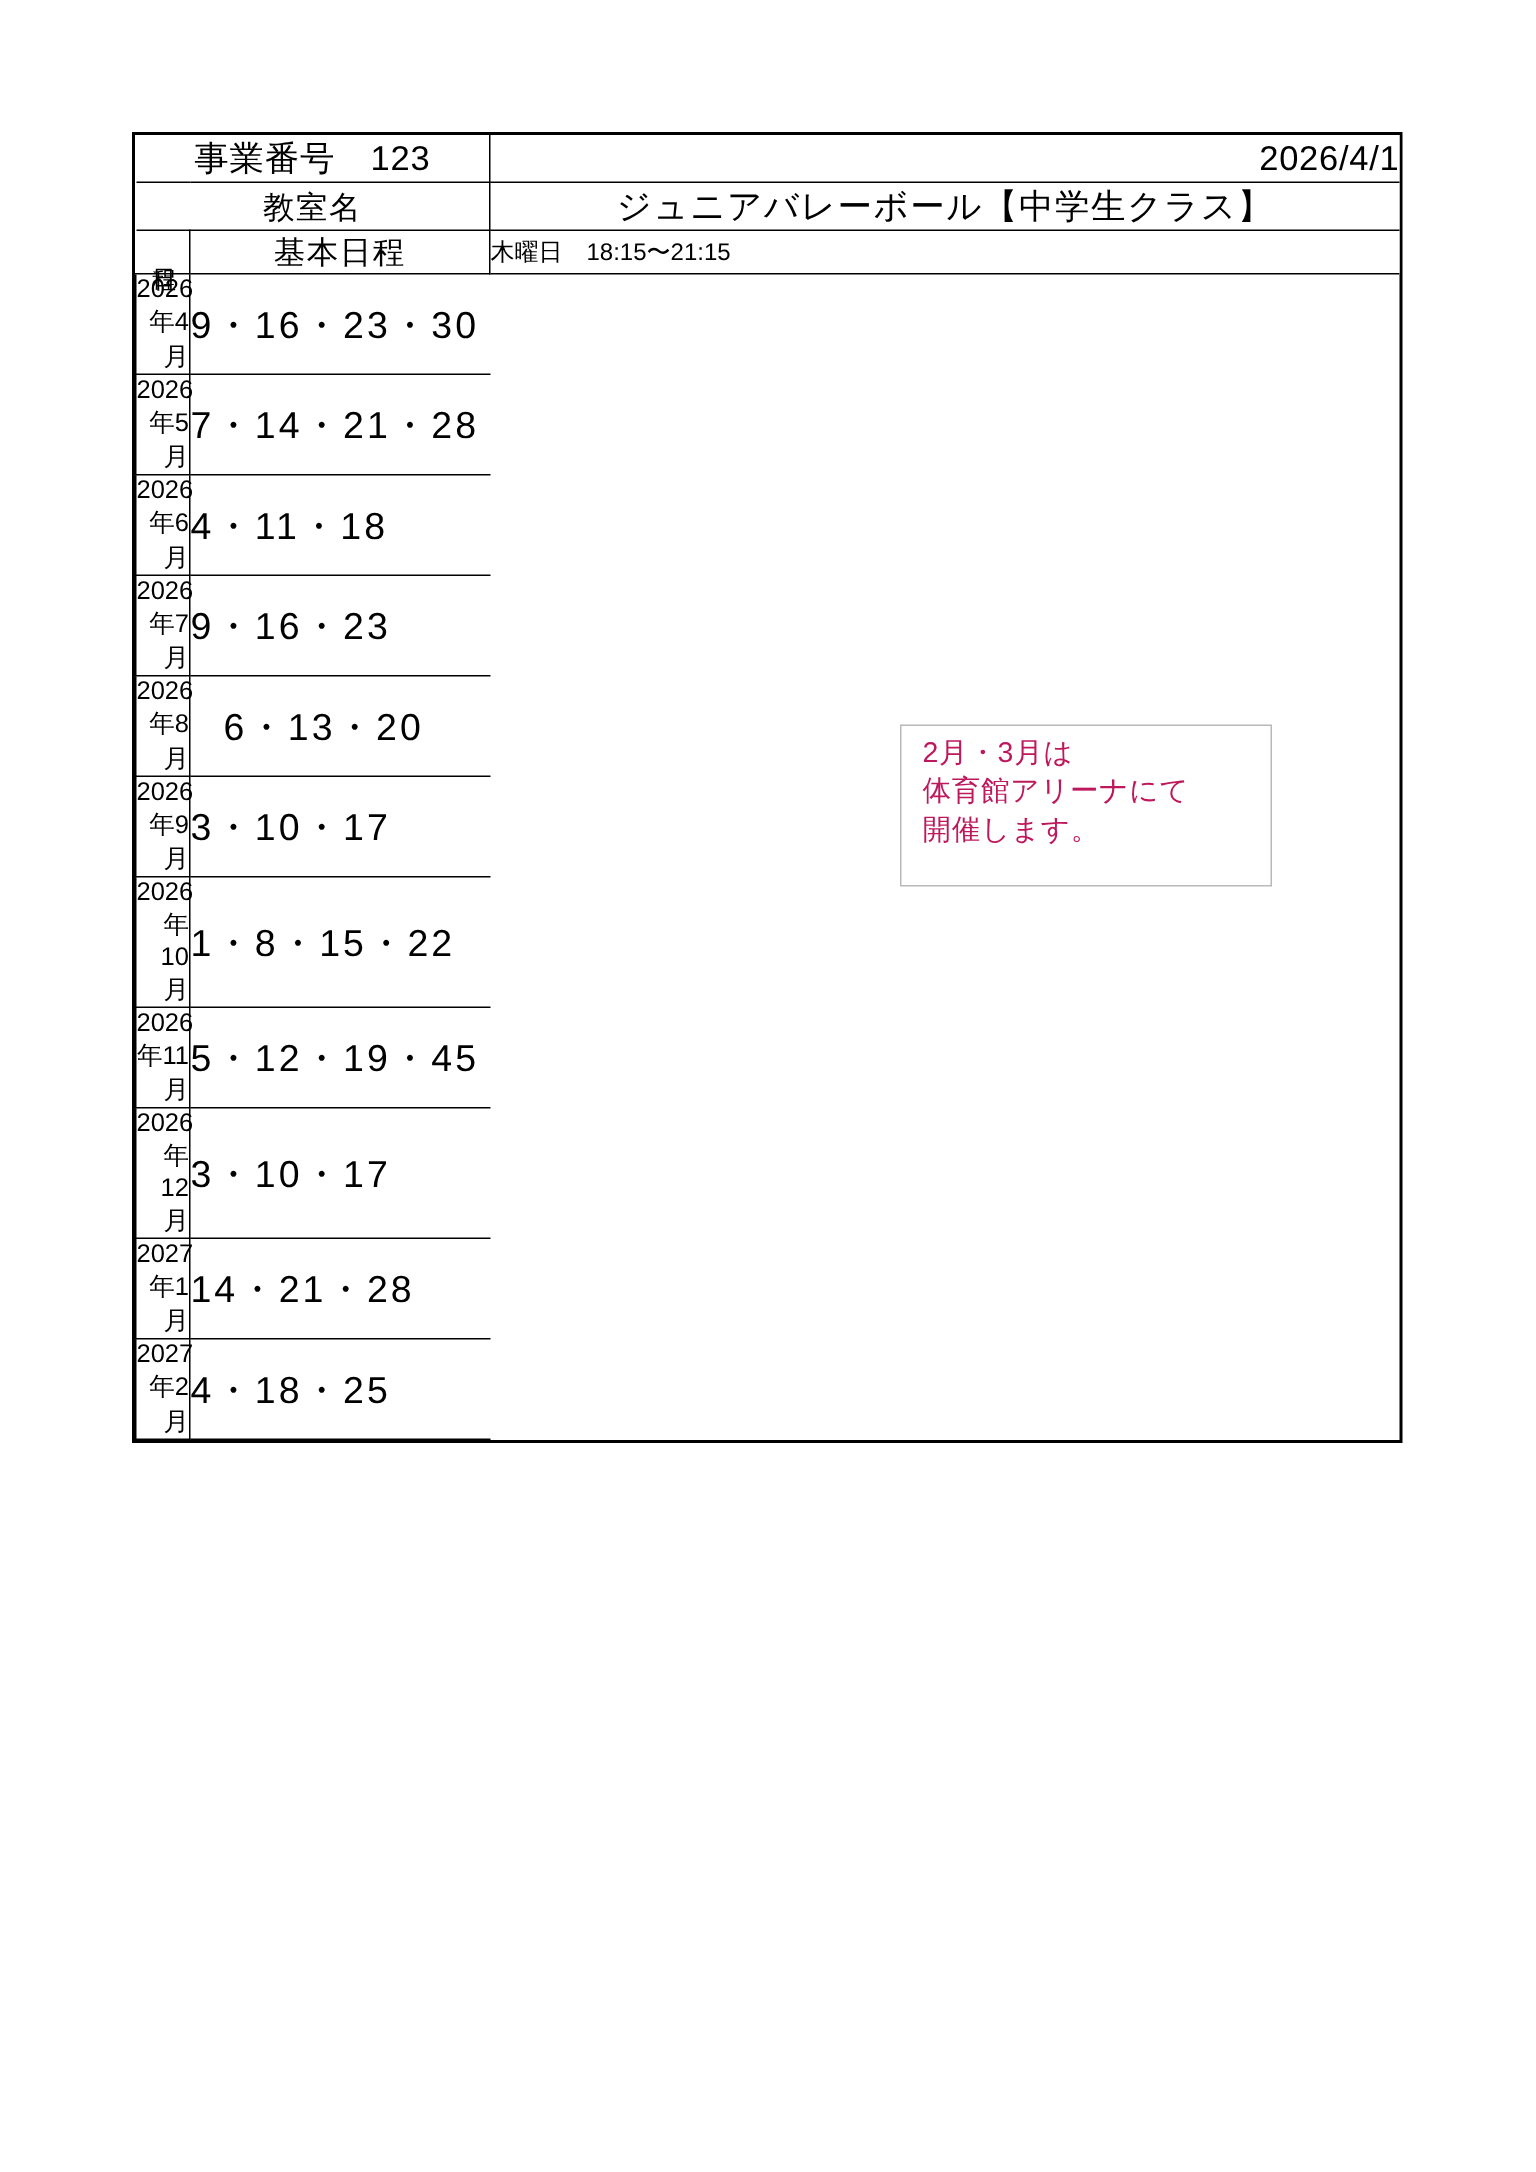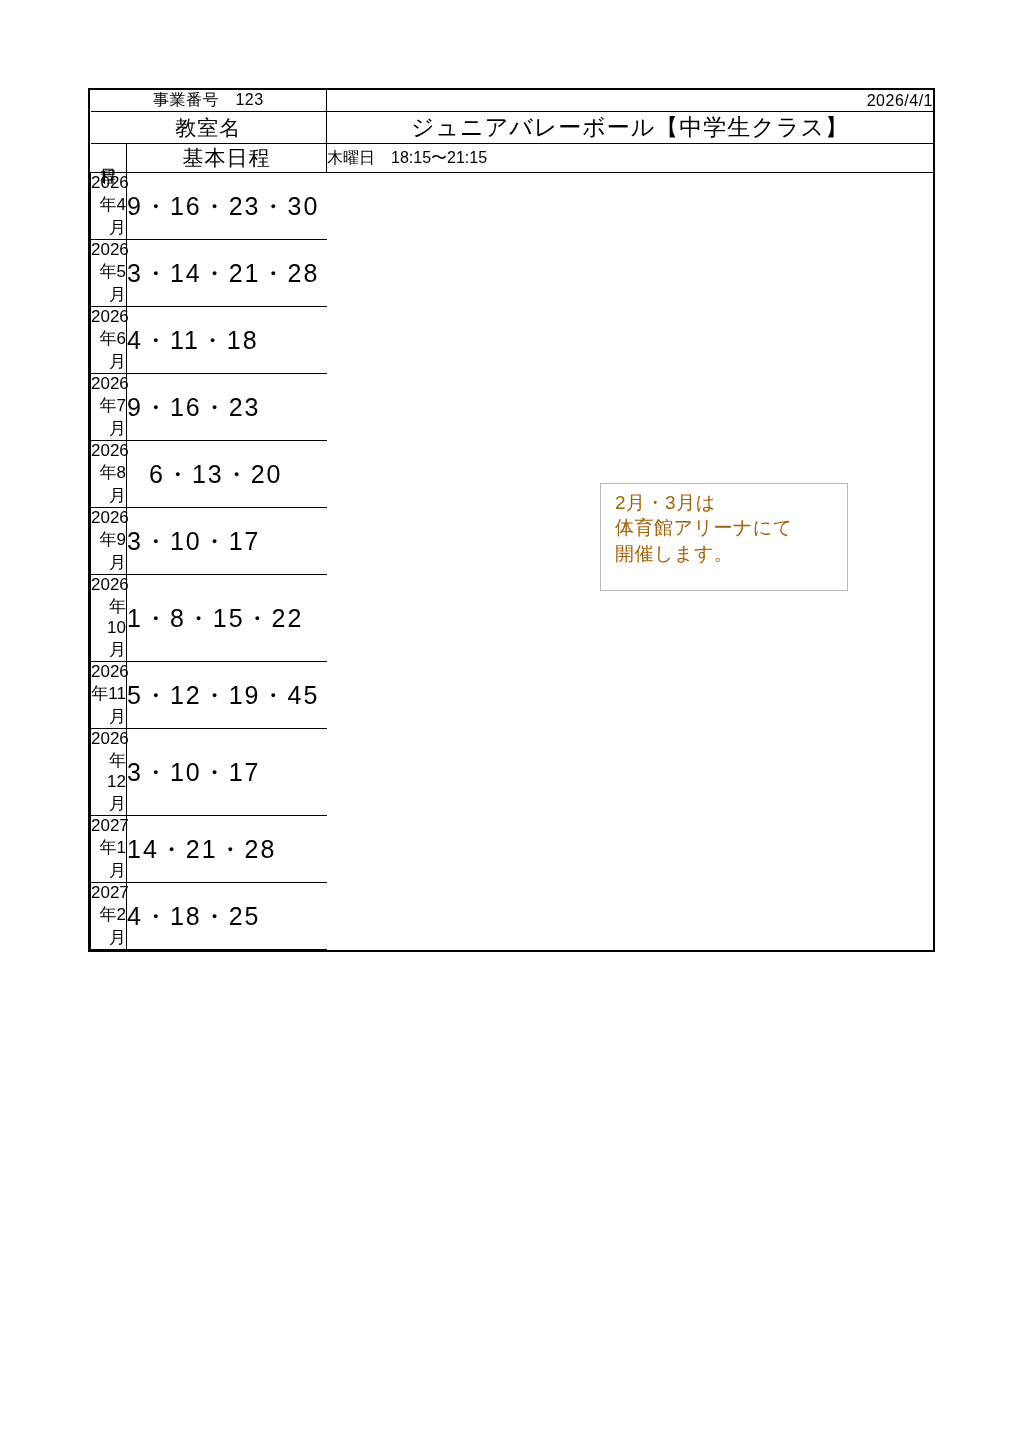--- a/index.html
+++ b/index.html
@@ -37,21 +37,21 @@
 
   .c-vert{width:36px;}
   .c-label{width:200px;}
   .c-val{width:auto;}
 
   
   .ctr{text-align:center;}
   .rgt{text-align:right;}
   .lft{text-align:left;}
 
-  .t-hdr{font-size:16px;padding:3px 10px 4px 10px;letter-spacing:0.5px;margin-top:28px;}
+  .t-hdr{font-size:23px;padding:3px 10px 4px 10px;letter-spacing:0.5px;margin-top:28px;}
   .t-title{font-size:23px;padding:7px 12px 9px 12px;letter-spacing:1px;}
   .t-lab{font-size:21px;padding:4px 8px;letter-spacing:1px;margin-left:24px;}
   .t-month{font-size:17px;padding:1px 8px 3px 8px;letter-spacing:0px;}
   .t-days{font-size:25px;padding:1px 6px 3px 10px;letter-spacing:2px;}
   .t-basic{font-size:16px;padding:5px 6px 5px 8px;letter-spacing:0px;}
 
   .vertlabel{
     font-size:16px;
     writing-mode:vertical-rl;
     text-orientation:upright;
@@ -112,21 +112,21 @@
       </tr>
 
       </tbody>
         <tbody id="month-rows">
           <tr>
             <td class="rgt t-month">2026年4月</td>
             <td class="lft t-days" style="border-right: 0px;">9・16・23・30</td>
           </tr>
           <tr>
             <td class="rgt t-month">2026年5月</td>
-            <td class="lft t-days" style="border-right: 0px;">3・14・21・28</td>
+            <td class="lft t-days" style="border-right: 0px;">7・14・21・28</td>
           </tr>
           <tr>
             <td class="rgt t-month">2026年6月</td>
             <td class="lft t-days" style="border-right: 0px;">4・11・18</td>
           </tr>
           <tr>
             <td class="rgt t-month">2026年7月</td>
             <td class="lft t-days" style="border-right: 0px; margin-left: 14px;">9・16・23</td>
           </tr>
           <tr>
@@ -155,19 +155,19 @@
           </tr>
           <tr>
             <td class="rgt t-month">2027年2月</td>
             <td class="lft t-days" style="border-right: 0px;">4・18・25</td>
           </tr>
         </tbody>
     </table>
 
   </div>
 
-  <div class="callout" style="color: #a16207; padding-left: 14px;">
+  <div class="callout" style="color: #be185d; padding-left: 14px;">
     <p>2月・3月は</p>
     <p>体育館アリーナにて</p>
     <p>開催します。</p>
   </div>
 
 </div>
 
 </body></html>

